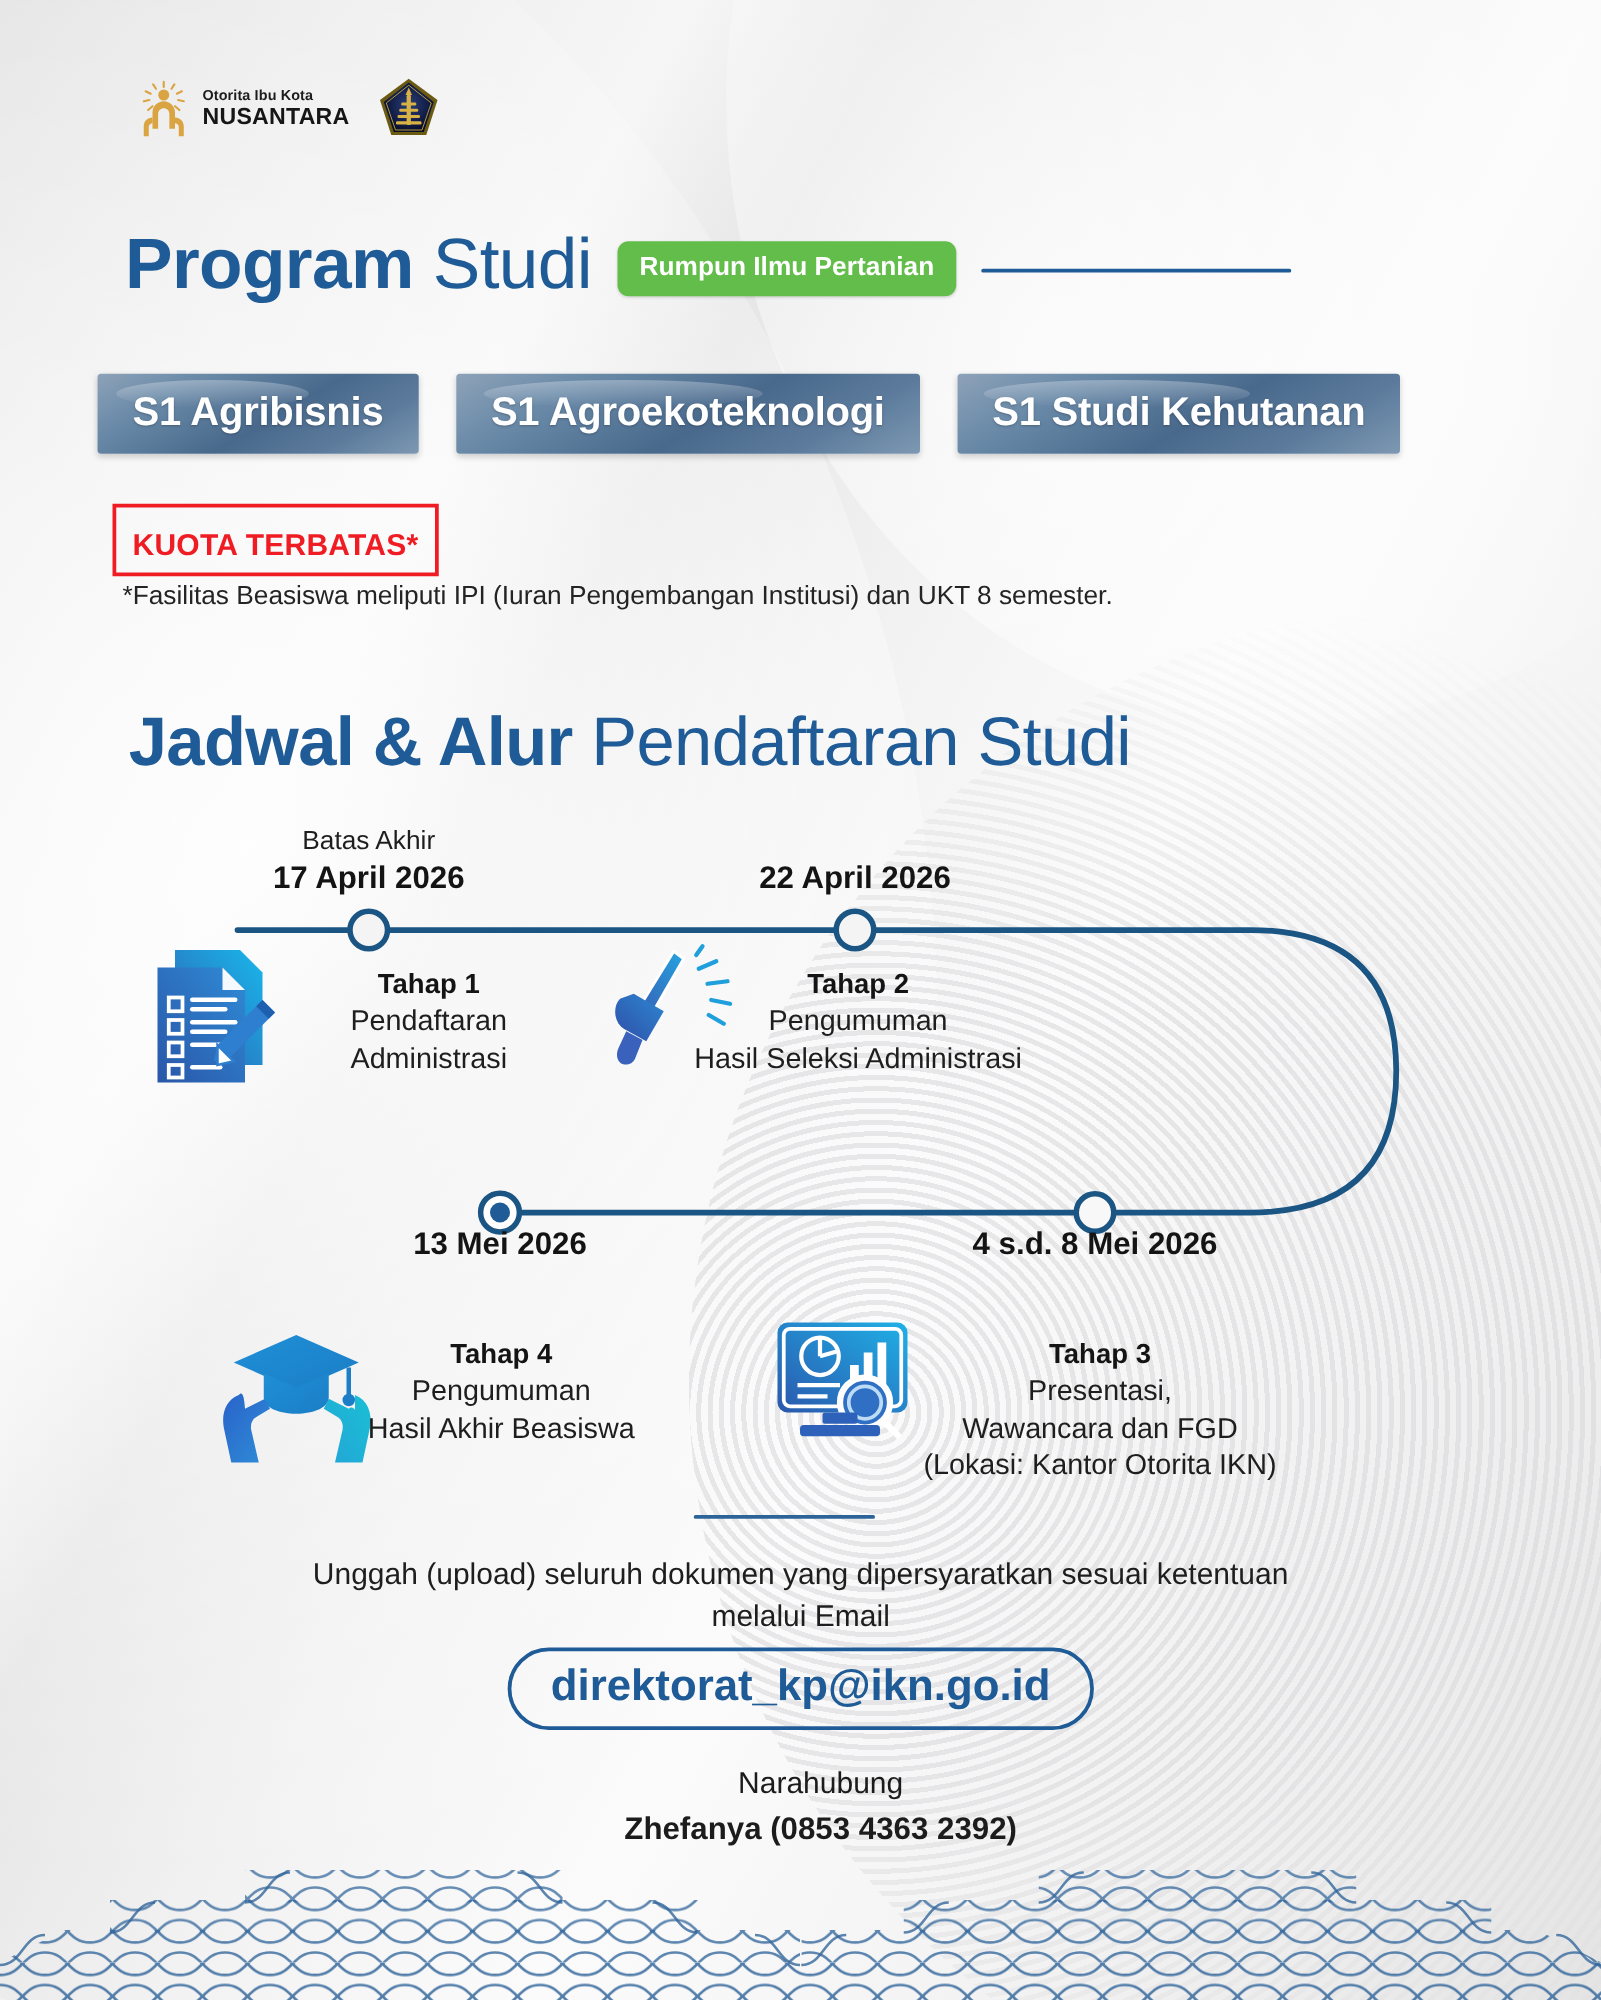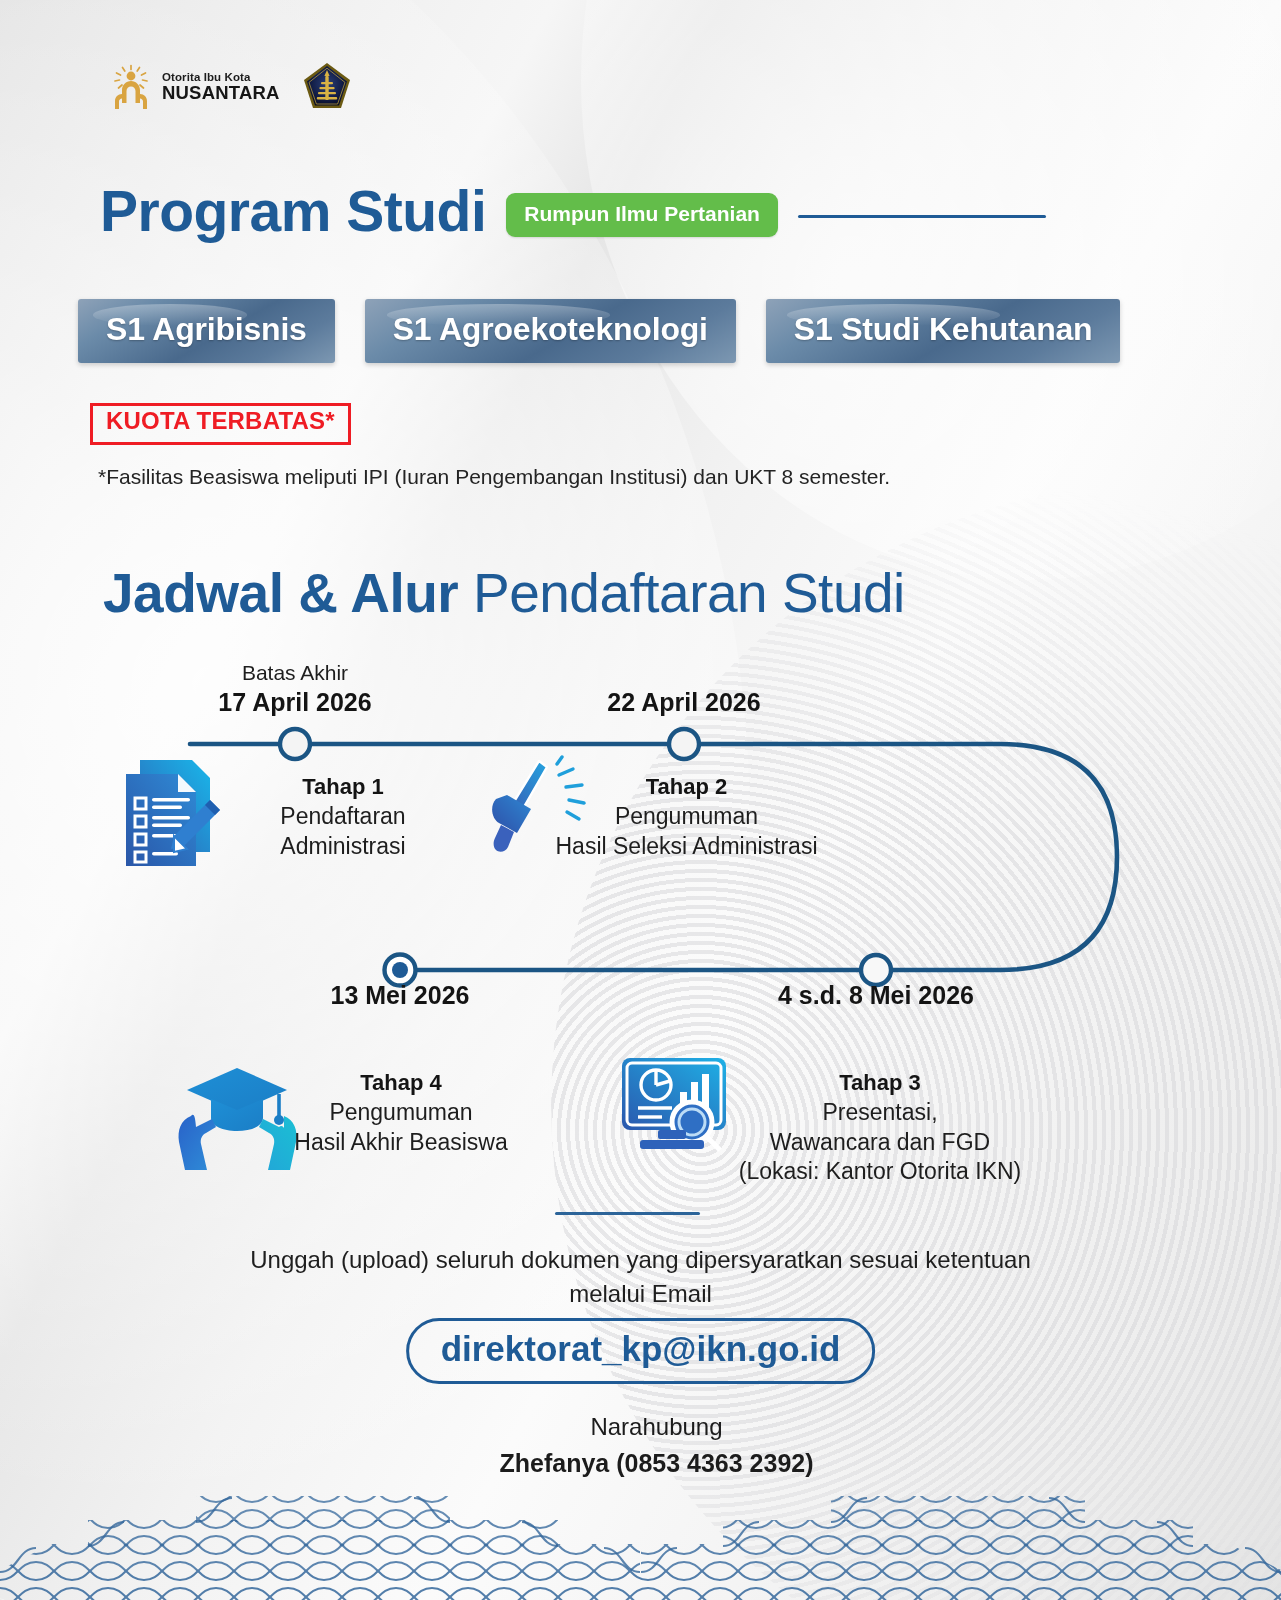--- a/index.html
+++ b/index.html
@@ -61,21 +61,21 @@
   
   .title-row {
     position:absolute; left:100px; top:183px;
     display:flex; align-items:center; gap:20px;
   }
   .title-main {
     font-size:57px; line-height:1; color:#1f5b96;
     letter-spacing:-0.5px; white-space:nowrap;
   }
   .title-main b { font-weight:bold;margin-top:48px; }
-  .title-main span { font-weight:bold;text-align:right; }
+  .title-main span { font-weight:normal;text-align:right; }
   .badge-rumpun {
     background:#63bd4a; color:#ffffff;
     font-size:21px; font-weight:bold;
     padding:9px 18px 11px; border-radius:9px;
     white-space:nowrap; margin-top:6px;
     box-shadow:0 1px 2px rgba(0,0,0,.12);
   }
   .head-rule {
     width:248px; height:3px; background:#1f5b96; margin-top:10px;
     border-radius:2px;
@@ -95,21 +95,21 @@
   }
   .pill::after {
     content:""; position:absolute; left:6%; top:8%; width:60%; height:34%;
     background:linear-gradient(180deg, rgba(255,255,255,.30), rgba(255,255,255,0));
     border-radius:50%; pointer-events:none;
   }
 
   
   .kuota-box {
     position:absolute; left:90px; top:403px;
-    border:3px solid #ef1c24; padding:1px 13px 7px;
+    border:3px solid #ef1c24; padding:17px 13px 7px;
     color:#ef1c24; font-size:24px; font-weight:bold; letter-spacing:.2px;
     background:transparent;
   }
   .notes { position:absolute; left:98px; top:461px; }
   .note-line { font-size:21px; color:#242424; line-height:1.55; white-space:nowrap; }
 
   
   .jadwal-heading {
     position:absolute; left:103px; top:566px;
     font-size:55px; line-height:1; color:#1f5b96; white-space:nowrap;

